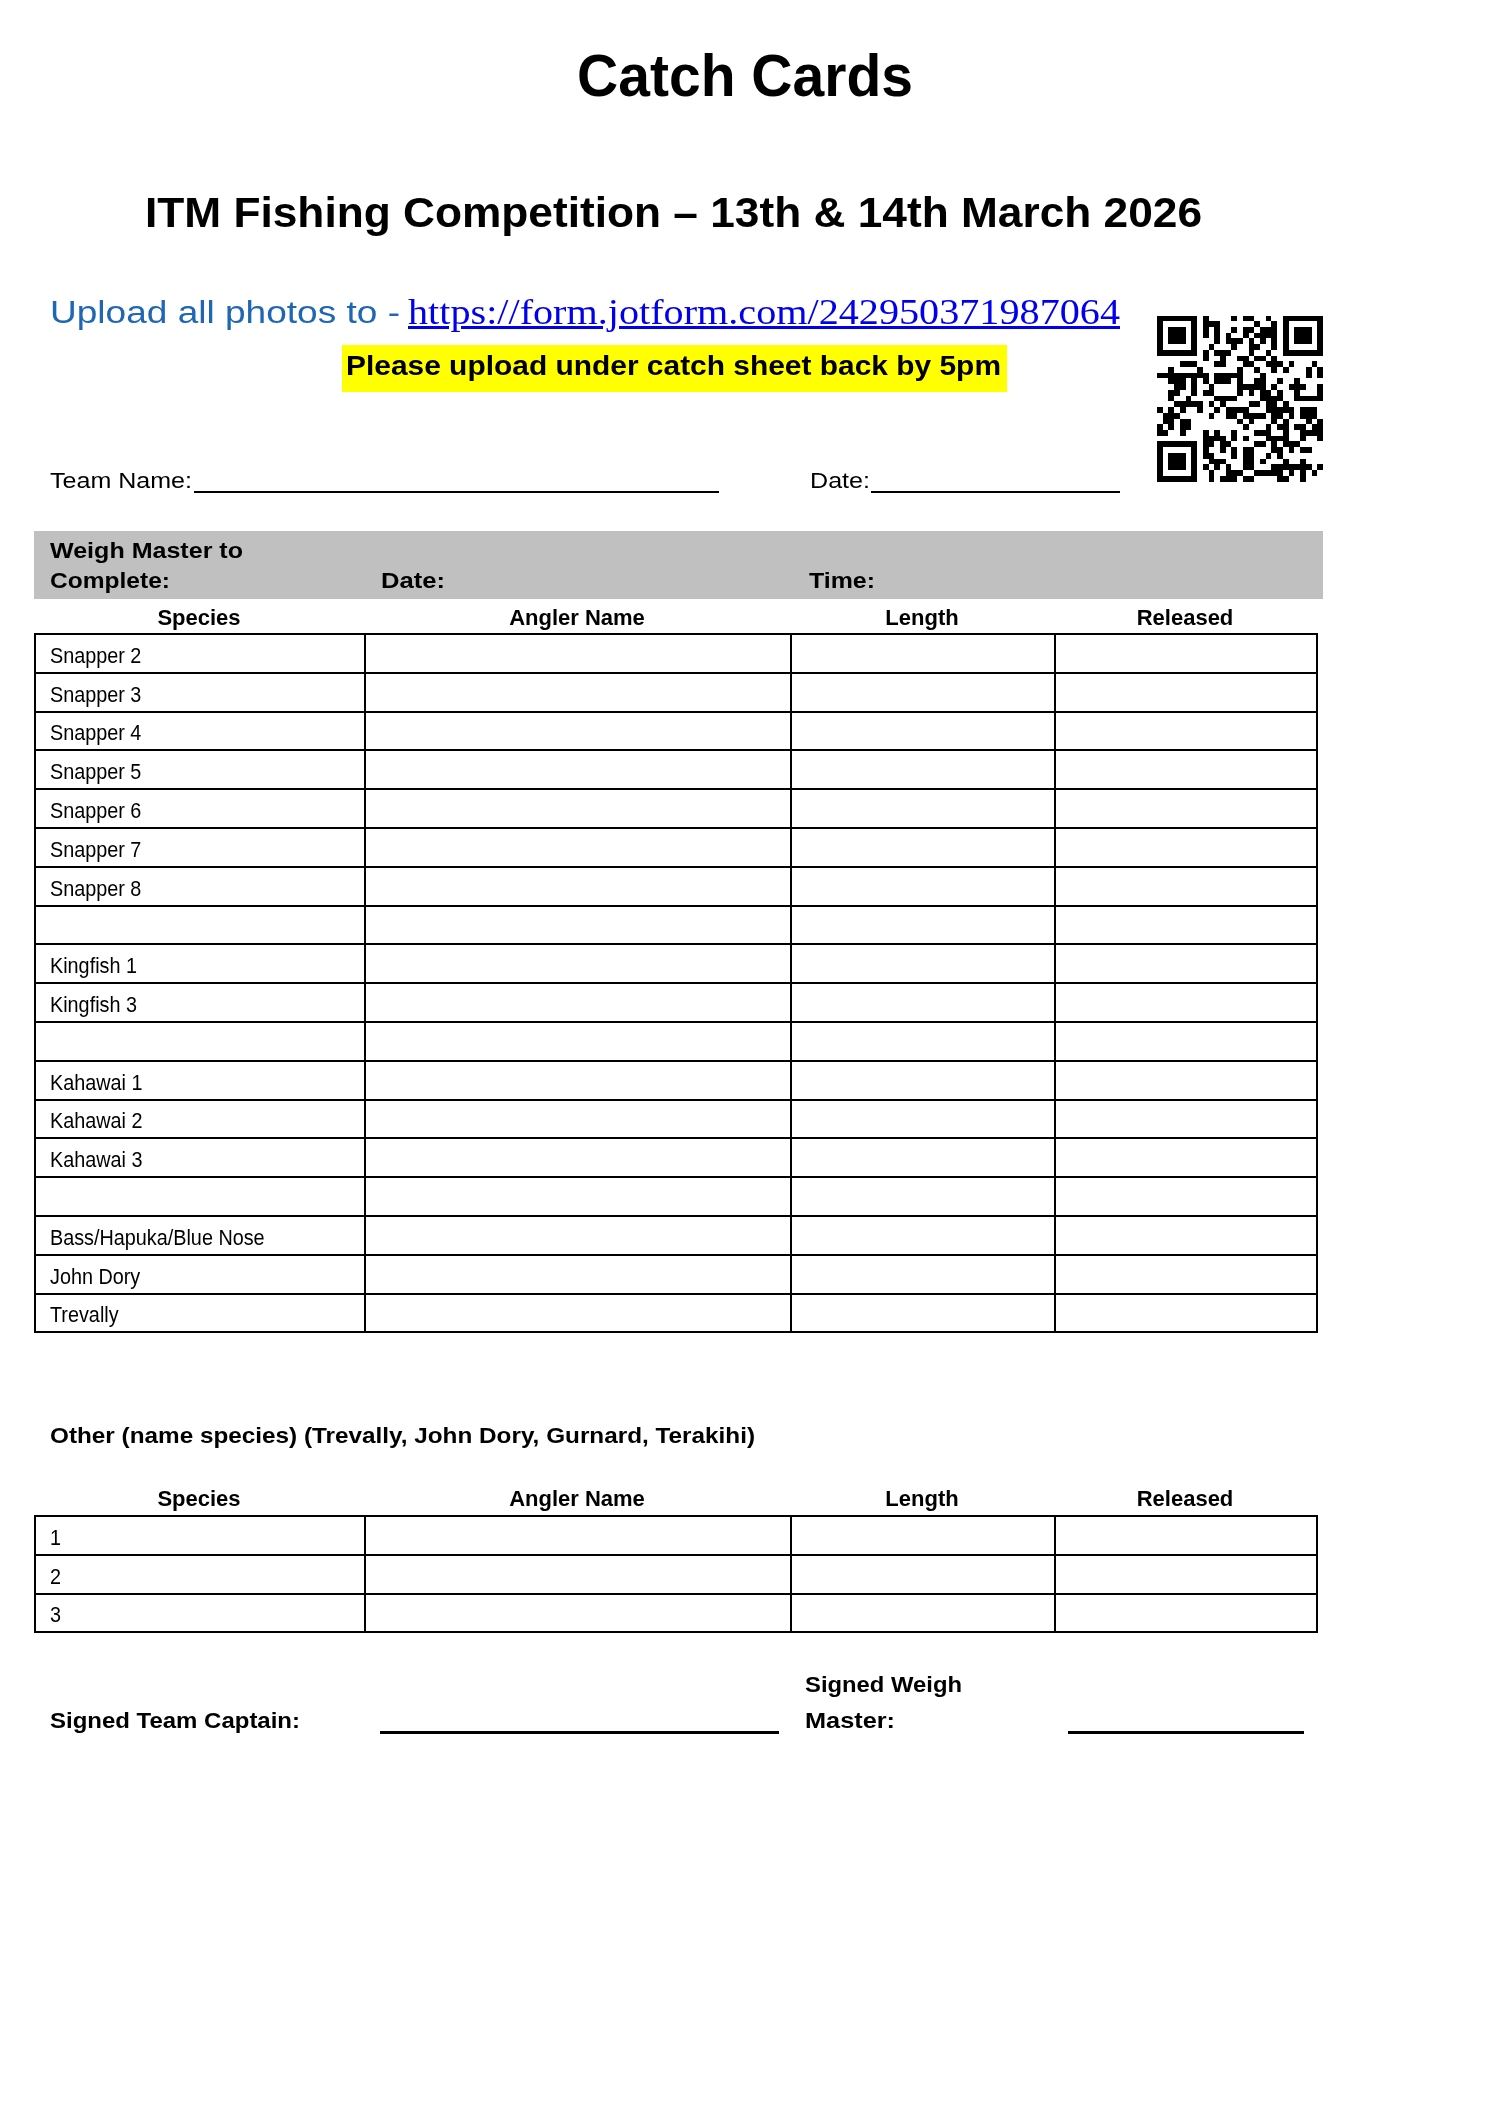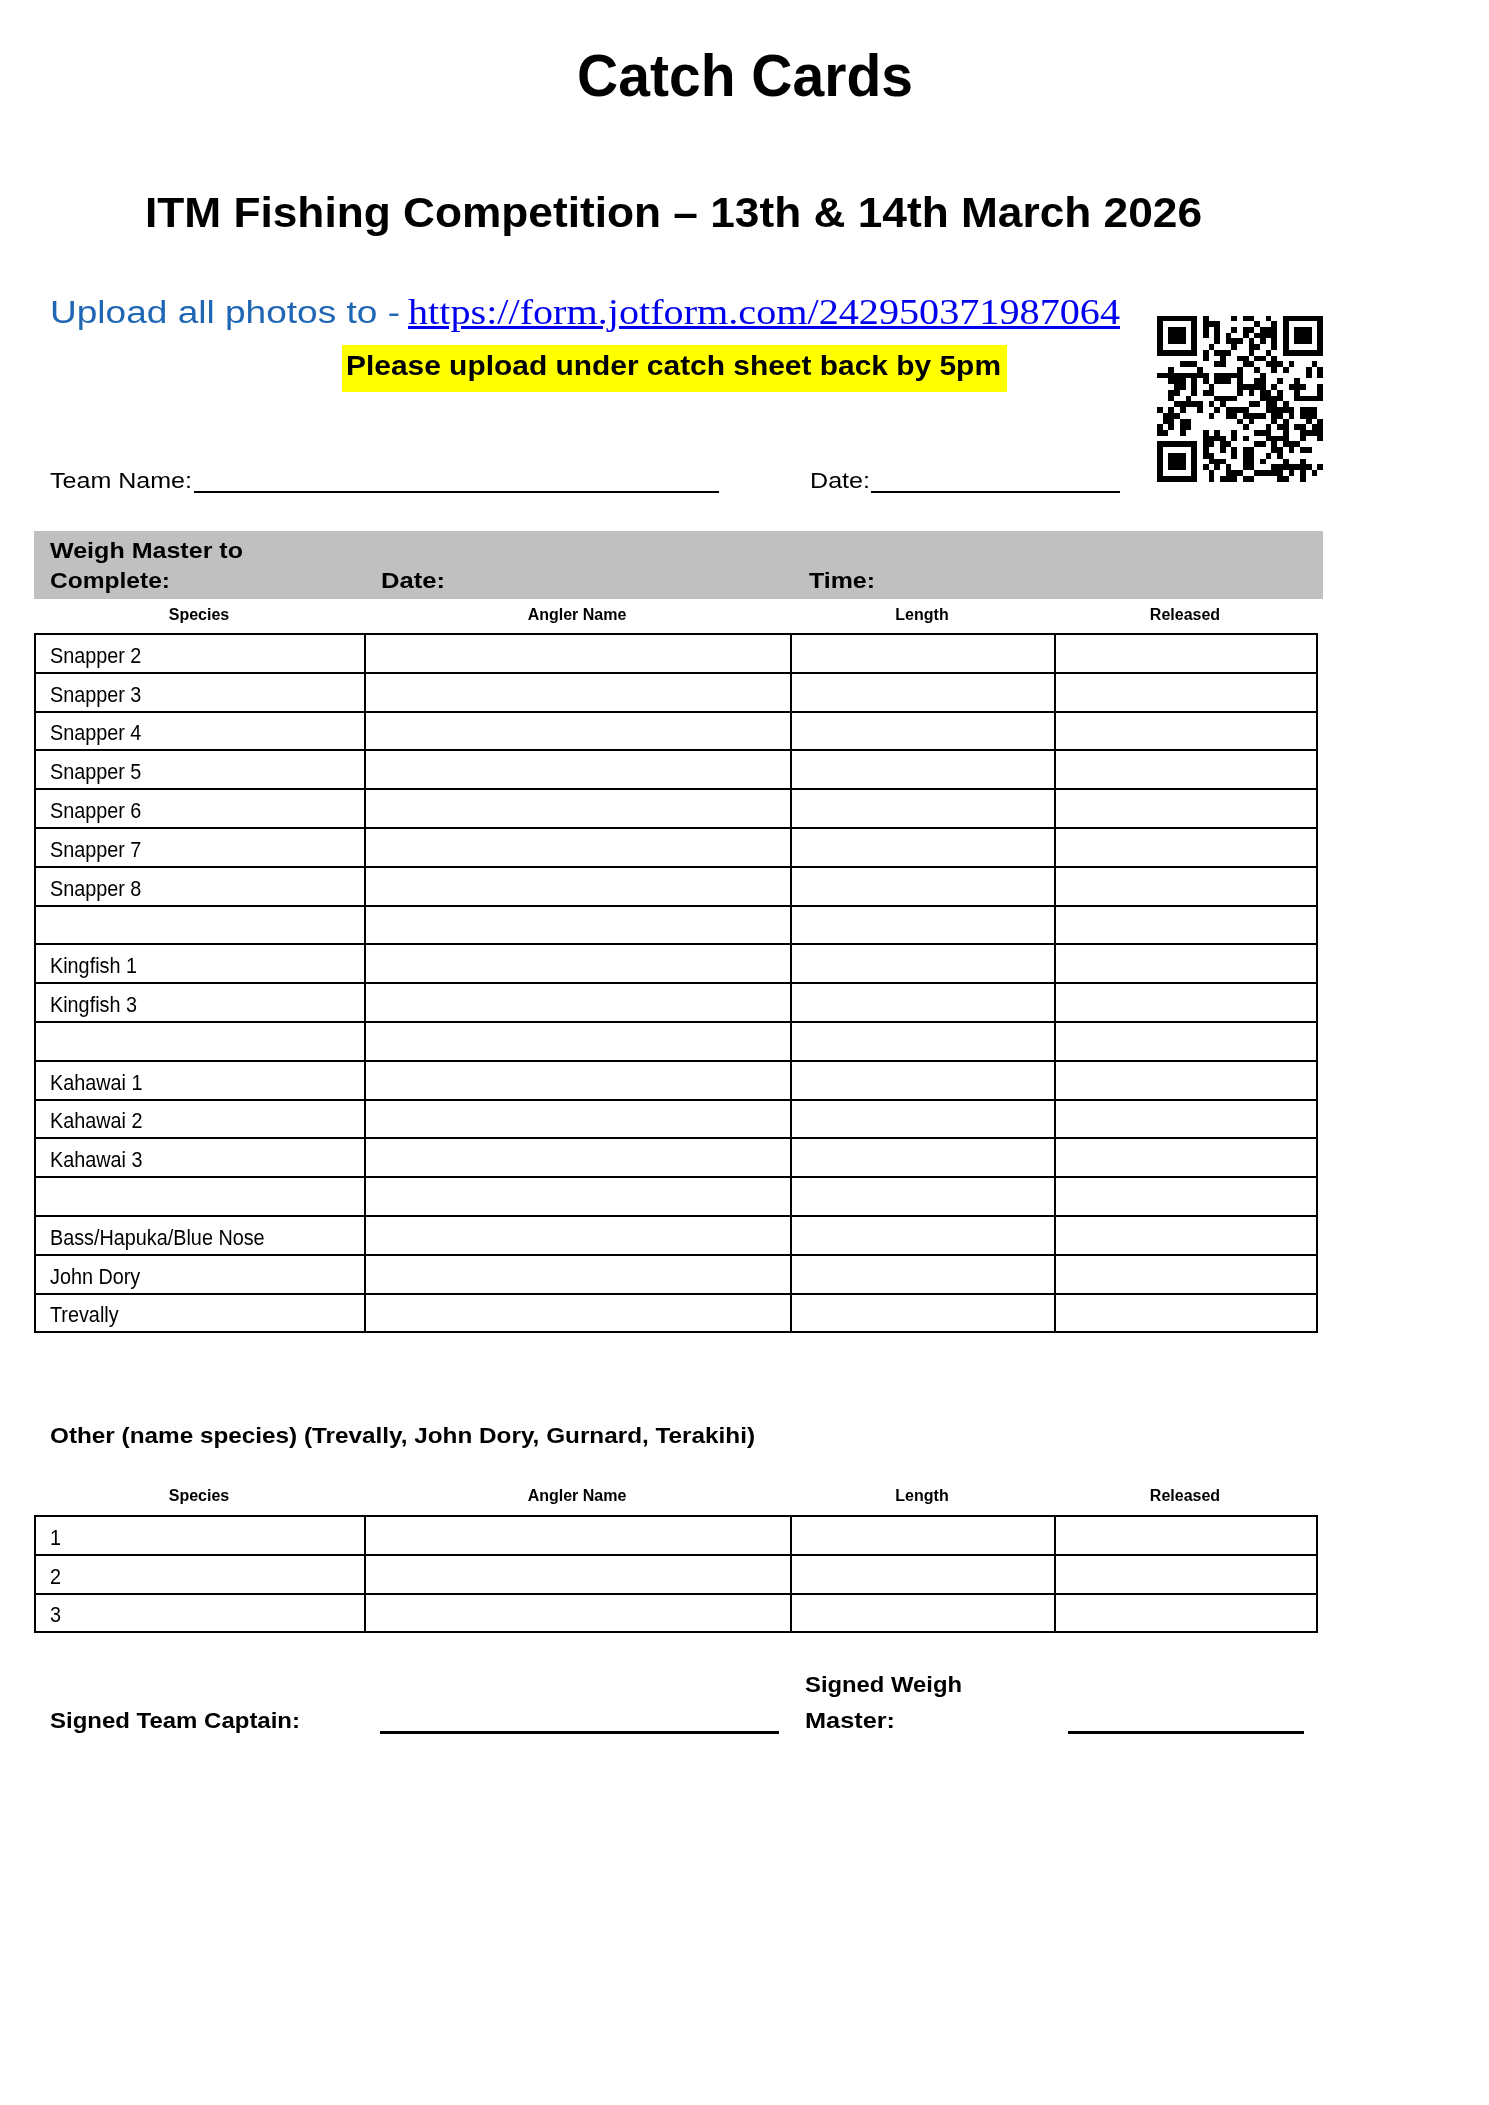--- a/index.html
+++ b/index.html
@@ -13,21 +13,21 @@
   .upload-label { color: #1f66b4; }
   .upload-link { position: absolute; left: 358px; top: -2px; color: #0000ee; text-decoration: underline;
                  font-family: "Liberation Serif", "DejaVu Serif", serif; font-size: 35px; }
   .highlight { left: 342px; top: 345px; width: 665px; height: 47px; background: #ffff00; }
   .highlight-text { left: 346px; top: 352px; font-size: 28px; font-weight: bold; line-height: 1; }
   .qr { left: 1157px; top: 315px; width: 166px; height: 167px; }
   .field-label { font-size: 22px; line-height: 1; }
   .underline { position: absolute; height: 0; border-top: 2px solid #000; }
   .band { left: 34px; top: 531px; width: 1289px; height: 68px; background: #c0c0c0; }
   .band-text { font-size: 22px; font-weight: bold; line-height: 1; }
-  .col-head { font-size: 16px; font-weight: bold; line-height: 1; text-align: center; }
+  .col-head { font-size: 22px; font-weight: bold; line-height: 1; text-align: center; }
   table.grid { position: absolute; border-collapse: collapse; table-layout: fixed; }
   table.grid td { border: 2px solid #000; padding: 0 0 0 14px; height: 35px; vertical-align: bottom;
                   font-size: 22px; line-height: 1; box-sizing: border-box; }
   table.grid td .cell-text { display: inline-block; padding-bottom: 5px; }
   .section-label { font-size: 22px; font-weight: bold; line-height: 1; }
   .sig-label { font-size: 22px; font-weight: bold; line-height: 1; }
   .sig-line { position: absolute; height: 0; border-top: 3px solid #000; }
 </style>
 </head>
 <body>

